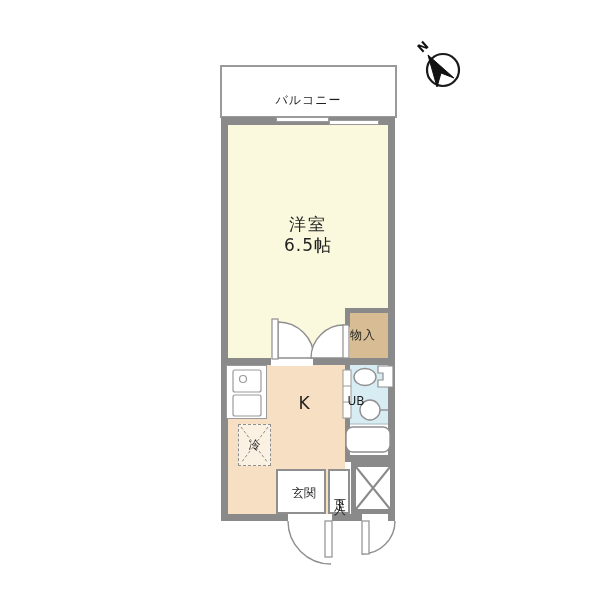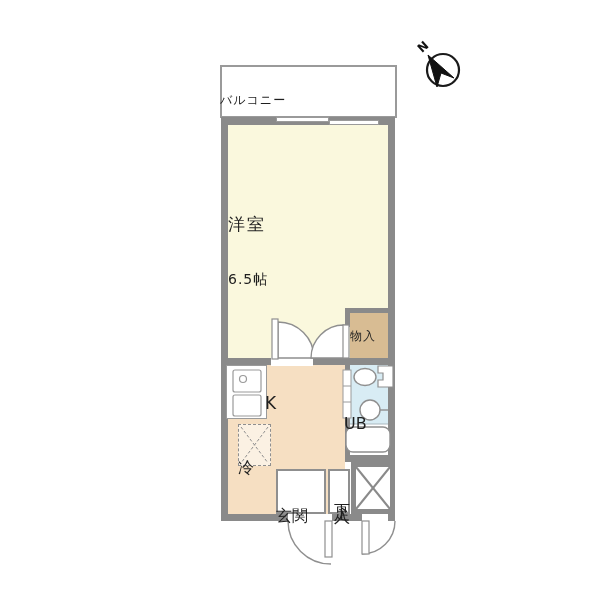--- a/index.html
+++ b/index.html
@@ -9,25 +9,25 @@
     color:var(--c-text,#1f1f1f);
     -webkit-font-smoothing:antialiased;
   }
   .wall{position:absolute;background:var(--c-wall,#8a8a8a);}
   .fill{position:absolute;}
   .room-cream{background:var(--c-room_cream,#faf8dd);}
   .room-peach{background:var(--c-kitchen_peach,#f6dfc2);}
   .room-tan{background:var(--c-closet_tan,#d8bc93);}
   .room-blue{background:var(--c-bath_blue,#d8ecf4);}
   .whitebox{position:absolute;background:#fff;box-sizing:border-box;}
-  .label{position:absolute;text-align:left;line-height:1.25;white-space:nowrap;}
+  .label{position:absolute;text-align:center;line-height:1.25;white-space:nowrap;}
   .lbl-room{font-size:17px;letter-spacing:2px;font-weight:500;}
-  .lbl-size{font-size:14px;letter-spacing:1px;margin-top:36px;}
+  .lbl-size{font-size:17px;letter-spacing:1px;}
   .lbl-small{font-size:12px;letter-spacing:1px;}
-  .lbl-tiny{font-size:16px;margin-top:20px;}
+  .lbl-tiny{font-size:12px;}
   .vertical{writing-mode:vertical-rl;text-orientation:upright;white-space:nowrap;letter-spacing:2px;}
   svg{position:absolute;left:0;top:0;pointer-events:none;}
   .compass-n{position:absolute;font-size:12px;font-weight:bold;transform:rotate(-42deg);color:#111;}
 </style>
 </head>
 <body>
 
 <div class="canvas">
 
   <div class="fill room-cream" style="left:228px;top:125px;width:160px;height:233px;"></div>
@@ -111,21 +111,21 @@
 
   <div class="label" style="left:228px;top:214px;width:160px;">
     <div class="lbl-room">洋室</div>
     <div class="lbl-size">6.5帖</div>
   </div>
 
   <div class="label" style="left:265px;top:393px;width:80px;">
     <div class="lbl-room">K</div>
   </div>
 
-  <div class="label lbl-small" style="left:350px;top:329px;width:18px;">
+  <div class="label lbl-small" style="left:350px;top:329px;width:18px;font-family:Liberation Mono, monospace;">
     <span>物入</span>
   </div>
 
   <div class="label lbl-tiny" style="left:344px;top:394px;width:24px;">
     <span>UB</span>
   </div>
 
   <div class="label lbl-tiny" style="left:276px;top:486px;width:56px;">
     <span>玄関</span>
   </div>

